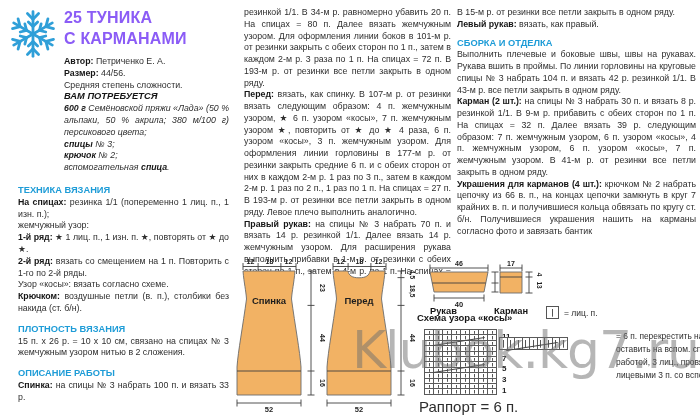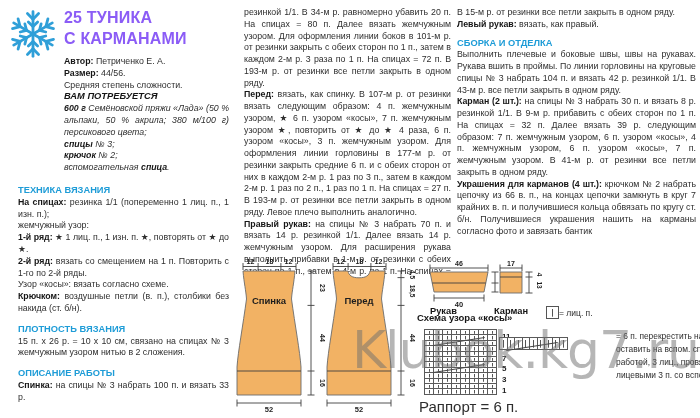--- a/index.html
+++ b/index.html
@@ -249,21 +249,21 @@
           <line x1="33.5" y1="19" x2="40.5" y2="19"></line>
           <line x1="33.5" y1="35" x2="40.5" y2="35"></line>
       </g>
       <text x="19" y="7.5" font-size="7" font-weight="bold" text-anchor="middle">17</text>
       <text x="45" y="16.5" font-size="6.5" font-weight="bold" text-anchor="middle" transform="rotate(90 45 16.5)">4</text>
       <text x="45" y="27" font-size="6.5" font-weight="bold" text-anchor="middle" transform="rotate(90 45 27)">13</text>
     </svg>
   </div>
   <div class="abs dname" style="left:494px;top:306px;">Карман</div>
 
-  <div class="abs" style="left:546px;top:306px;display:flex;align-items:center;">
+  <div class="abs" style="left:546px;top:306px;display:flex;align-items:center;gap:5px;">
     <div class="cc" style="width:11px;height:11px;border:1px solid #555;"></div>
     <span style="font-size:8.5px;">= лиц. п.</span>
   </div>
 
   <div class="abs bh" style="left:417px;top:312px;font-size:9.5px;">Схема узора «косы»</div>
   <div class="abs grid" style="left: 424px; top: 329px; grid-auto-rows: 4.4px; grid-template-columns: repeat(8, 8px);">
       <div class="cc"></div>
       <div class="cc"></div>
       <div class="cc"></div>
       <div class="cc"></div>

